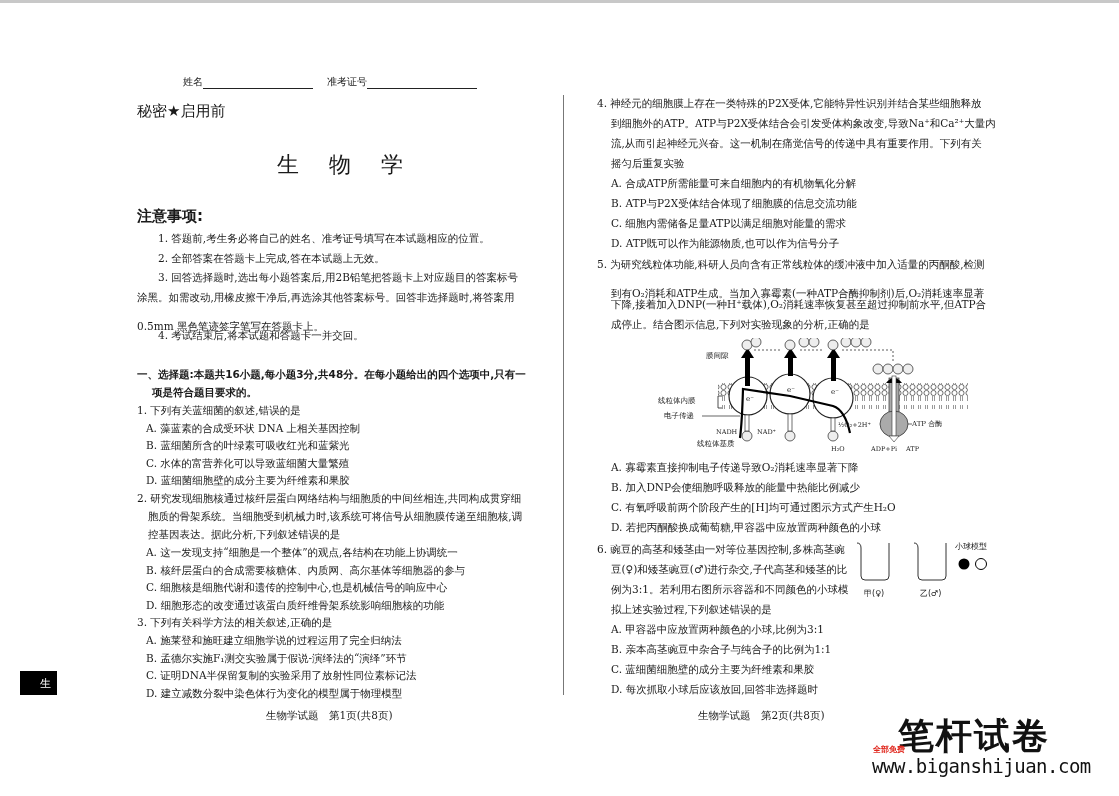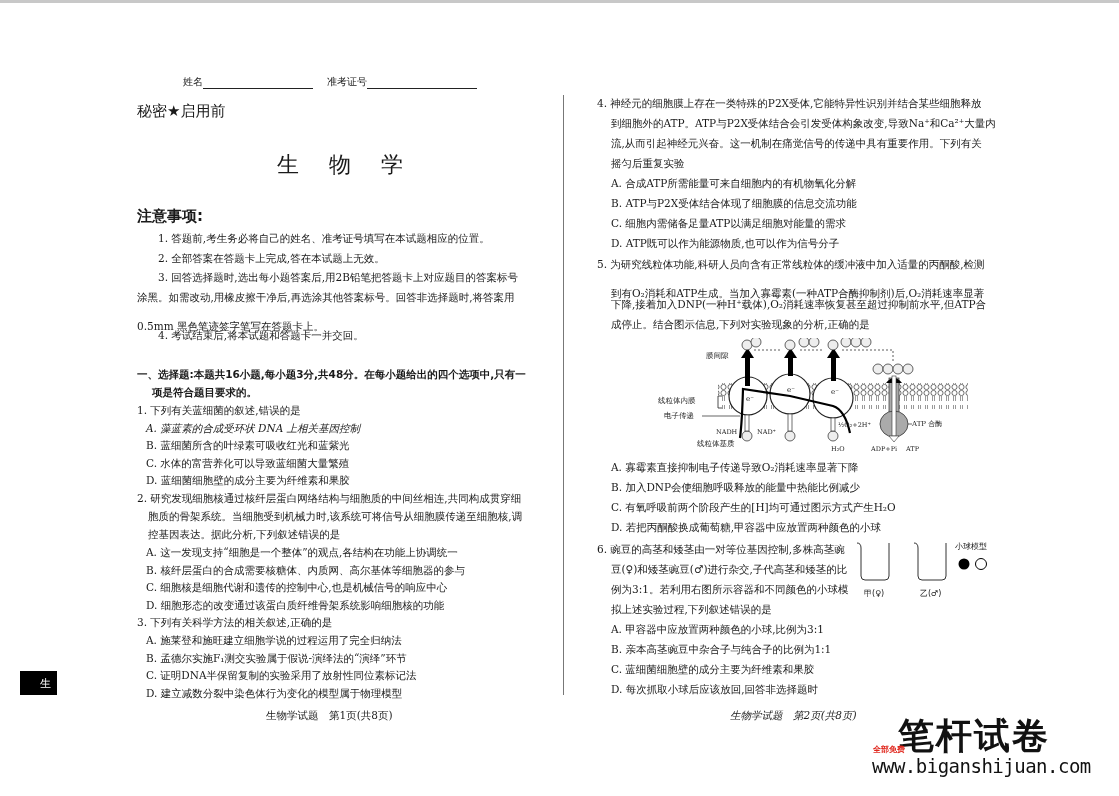--- a/index.html
+++ b/index.html
@@ -45,21 +45,21 @@
   <div class="line" style="left:158px; top:270px;">3. 回答选择题时,选出每小题答案后,用2B铅笔把答题卡上对应题目的答案标号</div>
   <div class="line" style="left:137px; top:290px;">涂黑。如需改动,用橡皮擦干净后,再选涂其他答案标号。回答非选择题时,将答案用</div>
   <div class="line" style="left:137px; top:309px;margin-top:10px;">0.5mm 黑色笔迹签字笔写在答题卡上。</div>
   <div class="line" style="left:158px; top:328px;">4. 考试结束后,将本试题和答题卡一并交回。</div>
 
   <div class="line bold sans" style="left:137px; top:367px; font-size:10.5px;">一、选择题:本题共16小题,每小题3分,共48分。在每小题给出的四个选项中,只有一</div>
   <div class="line bold sans" style="left:152px; top:385px; font-size:10.5px;">项是符合题目要求的。</div>
 
   <div>
     <div class="line" style="left:137px; top:403px;">1. 下列有关蓝细菌的叙述,错误的是</div>
-    <div class="line" style="left:146px; top:421px;font-style:italic;">A. 藻蓝素的合成受环状 DNA 上相关基因控制</div>
+    <div class="line" style="left:146px; top:421px;">A. 藻蓝素的合成受环状 DNA 上相关基因控制</div>
     <div class="line" style="left:146px; top:438px;">B. 蓝细菌所含的叶绿素可吸收红光和蓝紫光</div>
     <div class="line" style="left:146px; top:456px;">C. 水体的富营养化可以导致蓝细菌大量繁殖</div>
     <div class="line" style="left:146px; top:473px;">D. 蓝细菌细胞壁的成分主要为纤维素和果胶</div>
   </div>
 
   <div>
     <div class="line" style="left:137px; top:491px;">2. 研究发现细胞核通过核纤层蛋白网络结构与细胞质的中间丝相连,共同构成贯穿细</div>
     <div class="line" style="left:148px; top:509px;">胞质的骨架系统。当细胞受到机械力时,该系统可将信号从细胞膜传递至细胞核,调</div>
     <div class="line" style="left:148px; top:527px;">控基因表达。据此分析,下列叙述错误的是</div>
     <div class="line" style="left:146px; top:545px;">A. 这一发现支持“细胞是一个整体”的观点,各结构在功能上协调统一</div>
@@ -212,20 +212,20 @@
         <circle cx="24" cy="7" r="5.5" fill="#fff" stroke="#000" stroke-width="1"></circle>
       </svg>
     </div>
 
     <div class="line" style="left:611px; top:622px;">A. 甲容器中应放置两种颜色的小球,比例为3:1</div>
     <div class="line" style="left:611px; top:642px;">B. 亲本高茎豌豆中杂合子与纯合子的比例为1:1</div>
     <div class="line" style="left:611px; top:662px;">C. 蓝细菌细胞壁的成分主要为纤维素和果胶</div>
     <div class="line" style="left:611px; top:682px;">D. 每次抓取小球后应该放回,回答非选择题时</div>
   </div>
 
-  <div class="line" style="left:730px; top:708px;font-style:italic;">生物学试题　第2页(共8页)</div>
+  <div class="line" style="left:698px; top:708px;">生物学试题　第2页(共8页)</div>
 </div>
 
 <div>
   <div class="brand-title">笔杆试卷</div>
   <div class="brand-free">全部免费</div>
   <div class="brand-url">www.biganshijuan.com</div>
 </div>
 
 </body></html>

